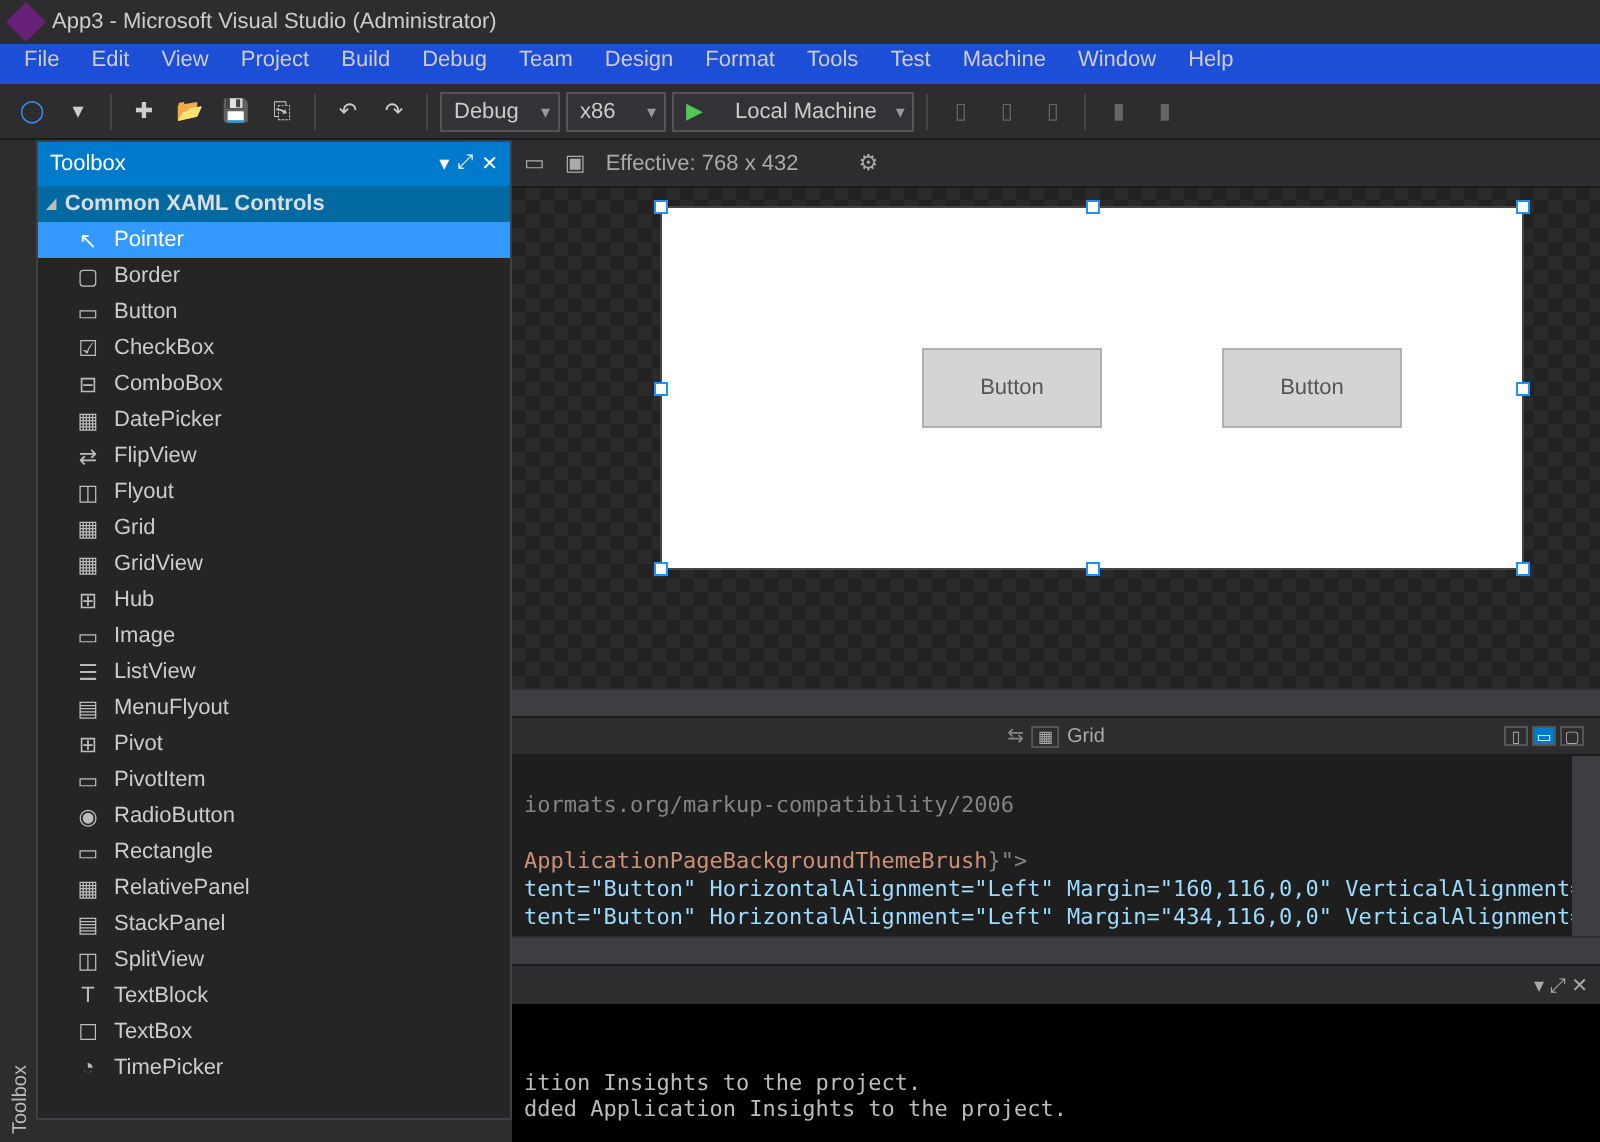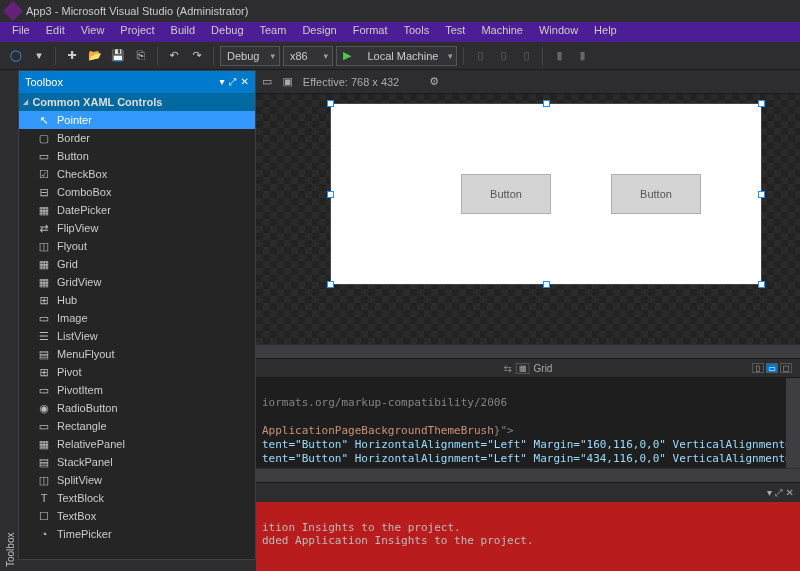--- a/index.html
+++ b/index.html
@@ -23,21 +23,21 @@
     gap: 6px;
   }
   .vs-logo {
     width: 14px; height: 14px;
     background: #68217a;
     transform: rotate(45deg);
   }
   
   .menubar {
     height: 20px;
-    background: #4c1d95;
+    background: #1d4ed8;
     display: flex;
     padding: 0 4px;
   }
   .menubar span {
     padding: 2px 8px;
     cursor: default;
   }
   
   .toolbar {
     height: 28px;
@@ -145,23 +145,23 @@
     padding:4px 0 4px 6px; white-space:pre; overflow:hidden;
     line-height:14px; position:relative;
   }
   .code-area .attr{color:#9cdcfe}.code-area .str{color:#ce9178}.code-area .plain{color:#848484}
   .scroll-v{position:absolute;right:0;top:0;bottom:0;width:14px;background:#3e3e42;}
   .output-hdr{
     height:20px;background:#2d2d30;border-top:1px solid #1c1c1c;
     display:flex;align-items:center;justify-content:flex-end;padding:0 6px;gap:4px;color:#aaa;font-size:10px;
   }
   .output-area {
-    flex:1; background:#b91c1c; color:#bbb;
+    flex:1; background:#000000; color:#bbb;
     font-family:Consolas,monospace; font-size:11px;
-    padding:6px 6px; white-space:pre; overflow:hidden;
+    padding:20px 6px; white-space:pre; overflow:hidden;
   }
 </style>
 </head>
 <body>
 
 <div class="titlebar">
   <div class="vs-logo"></div>
   <span>App3 - Microsoft Visual Studio (Administrator)</span>
 </div>
 

